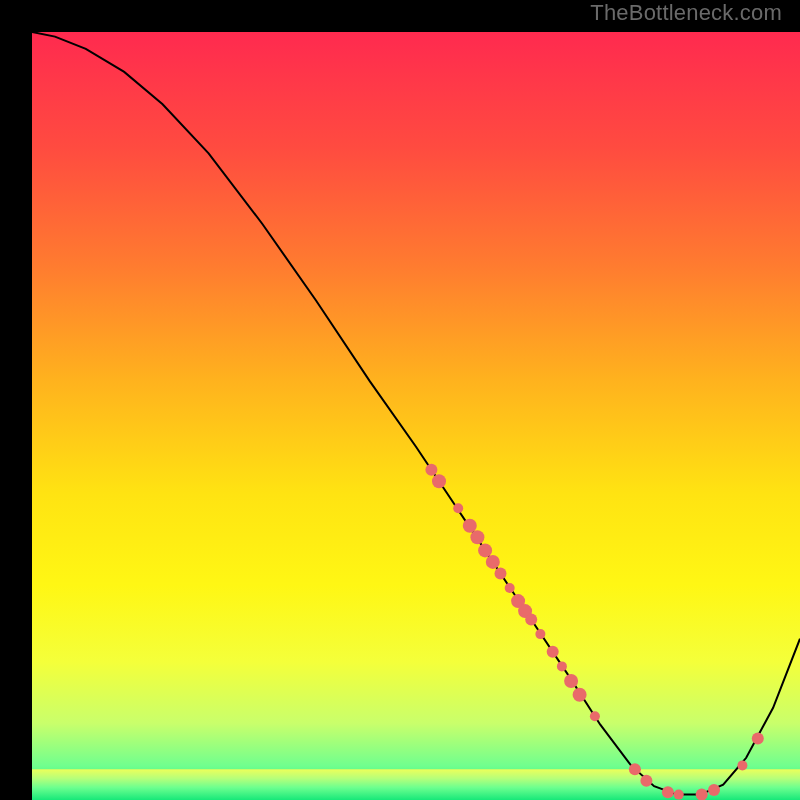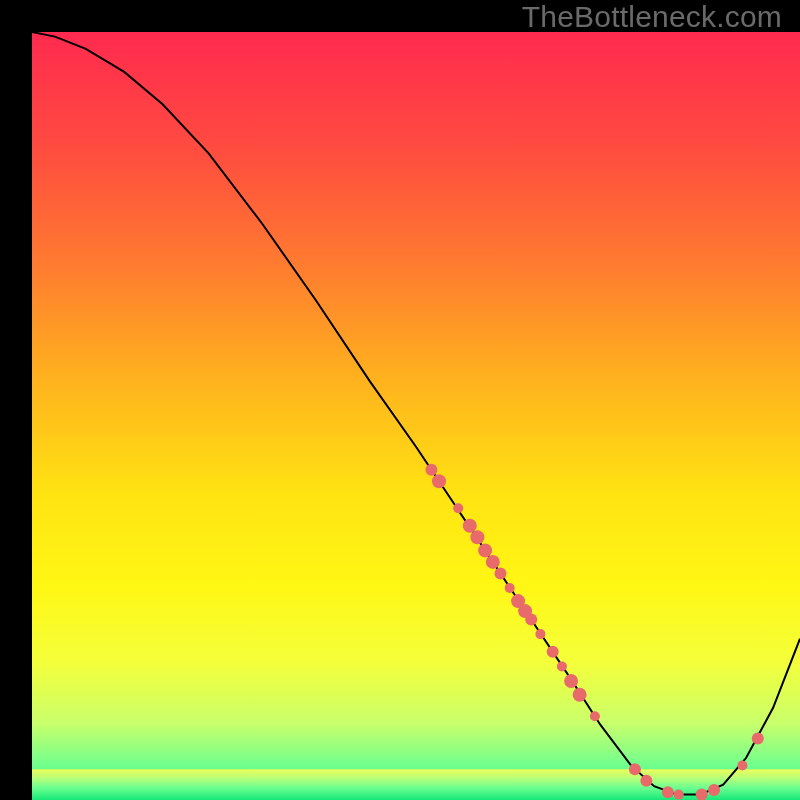--- a/index.html
+++ b/index.html
@@ -24,21 +24,21 @@
     left: 16px;
     top: 16px;
     width: 768px;
     height: 768px;
   }
   .watermark {
     position: absolute;
     top: 0px;
     right: 18px;
     color: #6a6a6a;
-    font-size: 30px;
+    font-size: 22px;
     font-weight: 500;
     letter-spacing: 0.2px;
   }
 </style>
 </head>
 <body>
 
 <div class="frame">
   <svg class="plot" viewBox="0 0 768 768" preserveAspectRatio="none">
     <defs>

